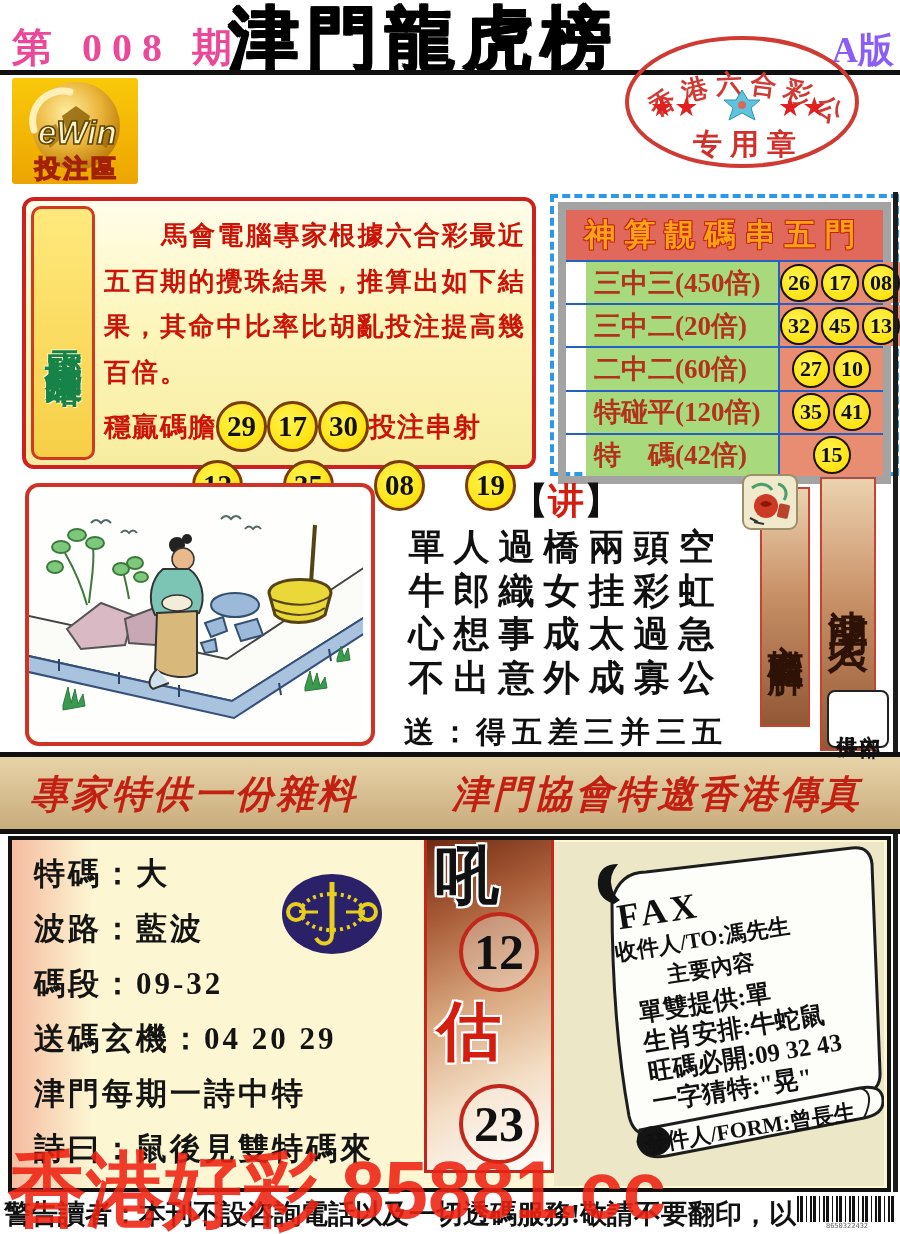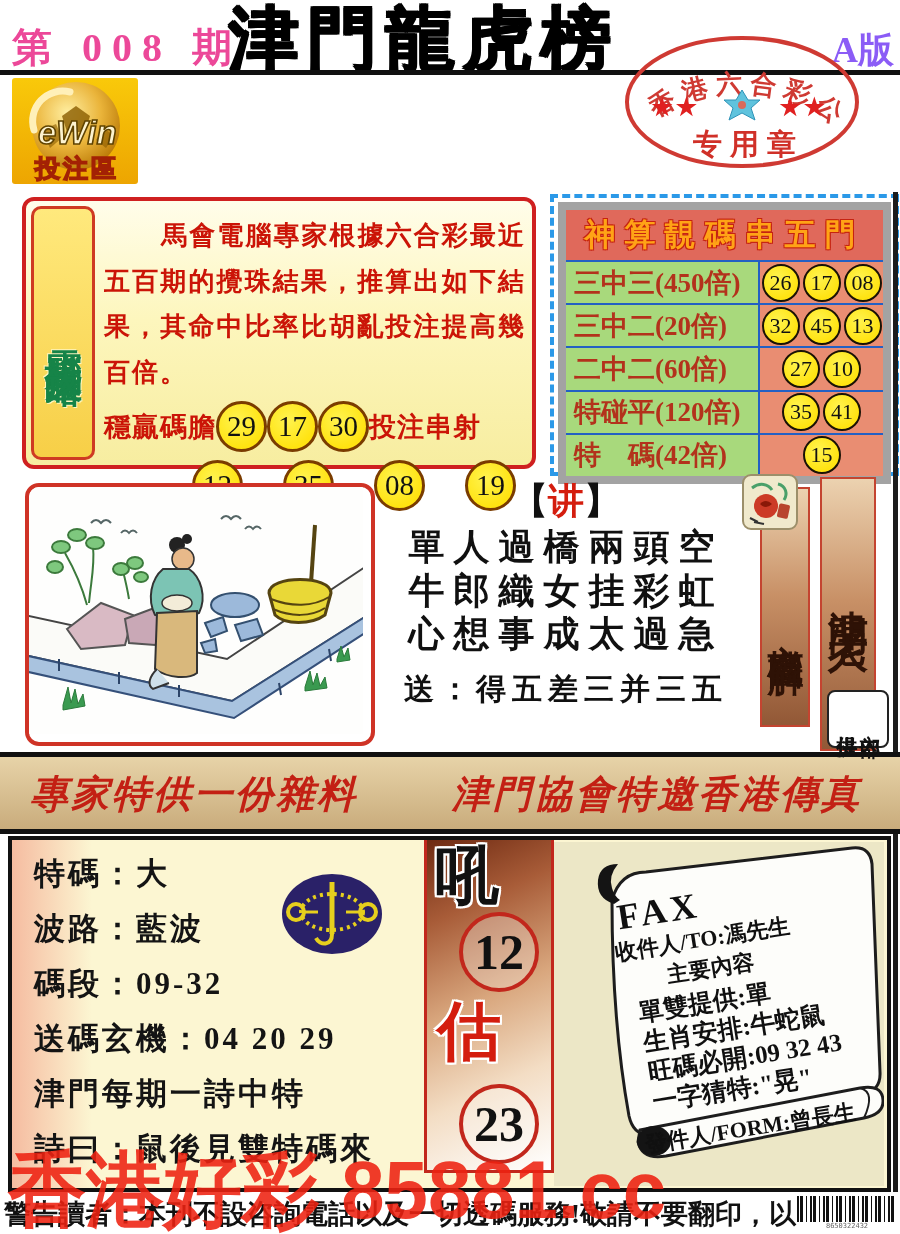--- a/index.html
+++ b/index.html
@@ -24,30 +24,30 @@
   .strategy-side span{writing-mode:vertical-rl;text-orientation:upright;font-size:37px;font-weight:900;color:#168448;
             letter-spacing:4px;text-shadow:1px 1px 0 #fff6c0,-1px -1px 0 #fff6c0;font-family:"Liberation Sans",sans-serif;}
   .strategy-main{position:absolute;left:78px;top:6px;right:6px;bottom:4px;}
   .strategy-para{margin:6px 0 0 0;color:#cb1407;font-weight:700;font-size:26px;line-height:1.75;letter-spacing:2px;
             text-indent:2.2em;text-align:justify;}
   .srow{display:flex;align-items:center;margin-top:6px;}
   .srow1{}
   .srow2{gap:40px;padding-left:88px;margin-top:8px;}
   .srow .lbl{color:#cb1407;font-weight:900;font-size:27px;letter-spacing:1px;white-space:nowrap;}
   .ball{display:inline-flex;align-items:center;justify-content:center;border-radius:50%;
-        background:radial-gradient(circle at 40% 35%,#fff34f,#ffe311 70%);color:#111;font-weight:400;
+        background:radial-gradient(circle at 40% 35%,#fff34f,#ffe311 70%);color:#111;font-weight:700;
         font-family:"Liberation Serif",serif;}
   .ball-lg{width:45px;height:45px;border:3px solid #7a3c00;font-size:29px;}
   
   .gates{position:absolute;left:550px;top:194px;width:333px;height:266px;border:4px dashed #2b99e8;background:#fff;padding:4px;}
   .gates-inner{border:8px solid #a3a3a3;height:100%;display:flex;flex-direction:column;}
   .gates-title{flex:0 0 50px;background:#e0695b;display:flex;align-items:center;justify-content:center;
         font-size:31px;font-weight:900;color:#ffa316;letter-spacing:9px;
         text-shadow:-1px -1px 0 #c62310,1px -1px 0 #c62310,-1px 1px 0 #c62310,1px 1px 0 #c62310;}
-  .grow{flex:1;display:flex;border-top:2px solid #2360c4;}
+  .grow{flex:1;display:flex;border-top:2px solid #2360c4;padding-left:20px;}
   .gcell-l{flex:0 0 184px;background:#a8d97c;color:#b3321c;font-size:27px;font-weight:800;
         display:flex;align-items:center;padding-left:8px;letter-spacing:0px;border-right:2px solid #2360c4;}
   .gcell-r{flex:1;background:#e98d72;display:flex;align-items:center;justify-content:center;gap:3px;}
   .ball-sm{width:34px;height:34px;border:2px solid #1a1205;font-size:22px;}
   
   .picture{position:absolute;left:25px;top:483px;width:342px;height:255px;border:4px solid #cf3326;border-radius:14px;
         background:#fff;overflow:hidden;}
   
   .poem{position:absolute;left:372px;top:477px;width:388px;text-align:center;color:#101010;}
   .poem-title{font-size:36px;font-weight:900;}
@@ -277,20 +277,21 @@
         <path d="M308,172 l4,-13 3,11 4,-9 2,12 -13,2z"></path>
       </g>
     </svg>
   </div>
 
   <div class="poem">
     <div class="poem-title"><span>【</span><span class="red">讲</span><span>】</span></div>
     <div class="poem-line">單人過橋兩頭空</div>
     <div class="poem-line">牛郎織女挂彩虹</div>
     <div class="poem-line">心想事成太過急</div>
+    <div class="poem-line">不出意外成寡公</div>
     <div class="poem-gift">送：得五差三并三五</div>
   </div>
 
   <div class="seal">
     <svg width="56" height="56" viewBox="0 0 56 56">
       <rect x="1" y="1" width="54" height="54" rx="8" fill="#f0e9cc" stroke="#9c8f6a" stroke-width="2"></rect>
       <path d="M10,14 C18,8 26,10 30,16" fill="none" stroke="#4aa06a" stroke-width="3"></path>
       <path d="M36,10 C44,12 46,20 42,26" fill="none" stroke="#4aa06a" stroke-width="3"></path>
       <circle cx="24" cy="32" r="12" fill="#cc3a26"></circle>
       <path d="M18,30 q6,-6 12,0 q-6,6 -12,0" fill="#8a1808"></path>

